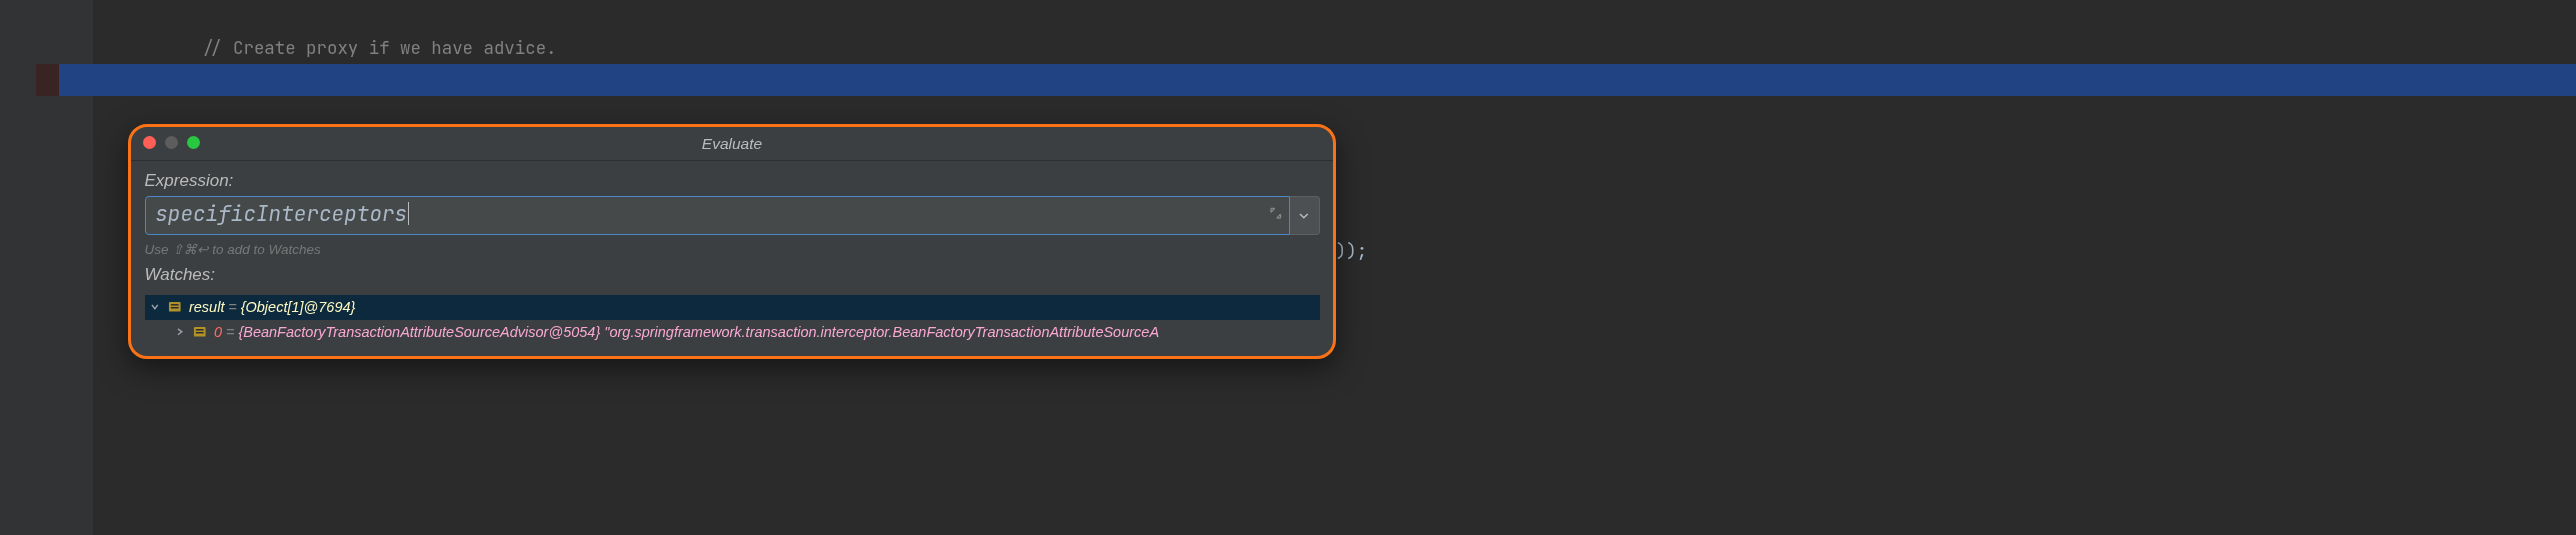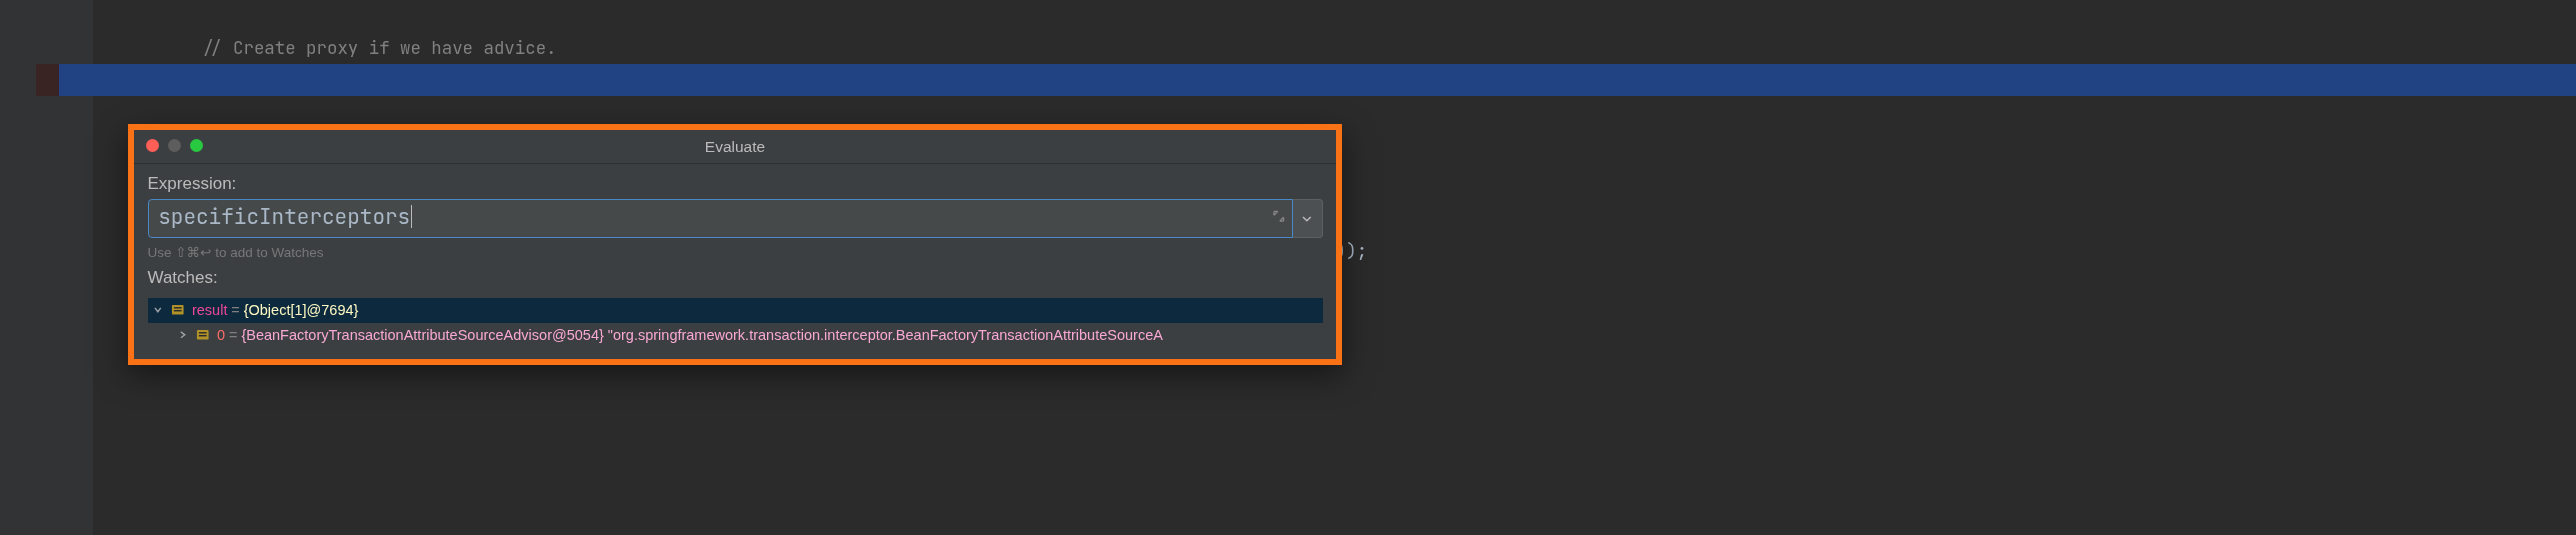--- a/index.html
+++ b/index.html
@@ -52,24 +52,25 @@
     background:#313335;
   }
 
   
   .dialog {
     position: absolute;
     left: 128px;
     top: 124px;
     width: 1202px;
     background: #3c3f41;
-    border: 6px solid #f97316;
-    border-radius: 0;
+    border: 3px solid #f97316;
+    border-radius: 19px;
     box-shadow: 0 9.7px 29px rgba(0,0,0,0.5);
     font-family: -apple-system, "Helvetica Neue", Arial, sans-serif;
+    font-style: italic;
   }
   .titlebar {
     height: 33px;
     line-height: 33px;
     text-align: center;
     color: #bbbbbb;
     font-size: 15.5px;
     position: relative;
     border-bottom: 1px solid #2d2f30;
   }
@@ -156,21 +157,21 @@
     text-align: center;
     color: #9aa0a6;
     font-size: 11.6px;
     margin-right: 3.9px;
   }
   .tree-icon {
     width: 17.4px; height: 17.4px;
     margin-right: 5.8px;
     display:flex; align-items:center; justify-content:center;
   }
-  .tree-name { color: #ec4899; }
+  .tree-name { color: #fef9c3; }
   .tree-name.idxred { color: #ff6b68; }
   .tree-eq { color: #808080; margin: 0 3.9px; }
   .tree-val { color: #fef9c3; }
   .tree-str { color: #f9a8d4; }
 
   .row2 { padding-left: 29px; }
 
   
   .ico-field-yellow rect{ fill:#b09229; }
   .ico-field-yellow line{ stroke:#2b2b2b; stroke-width:1.5;}

